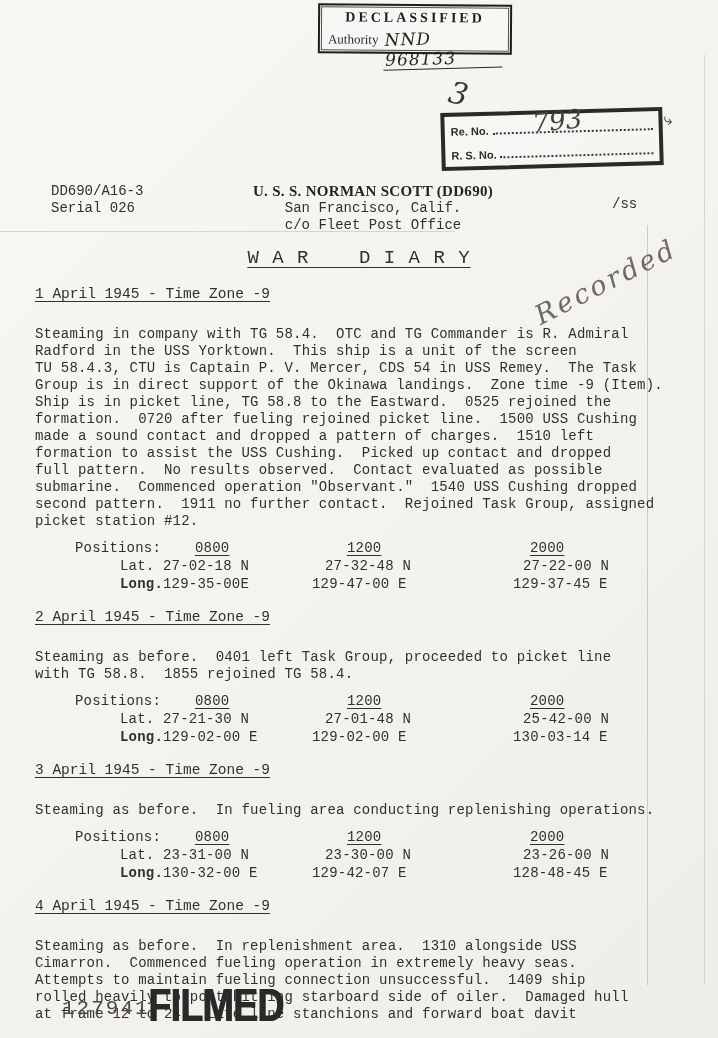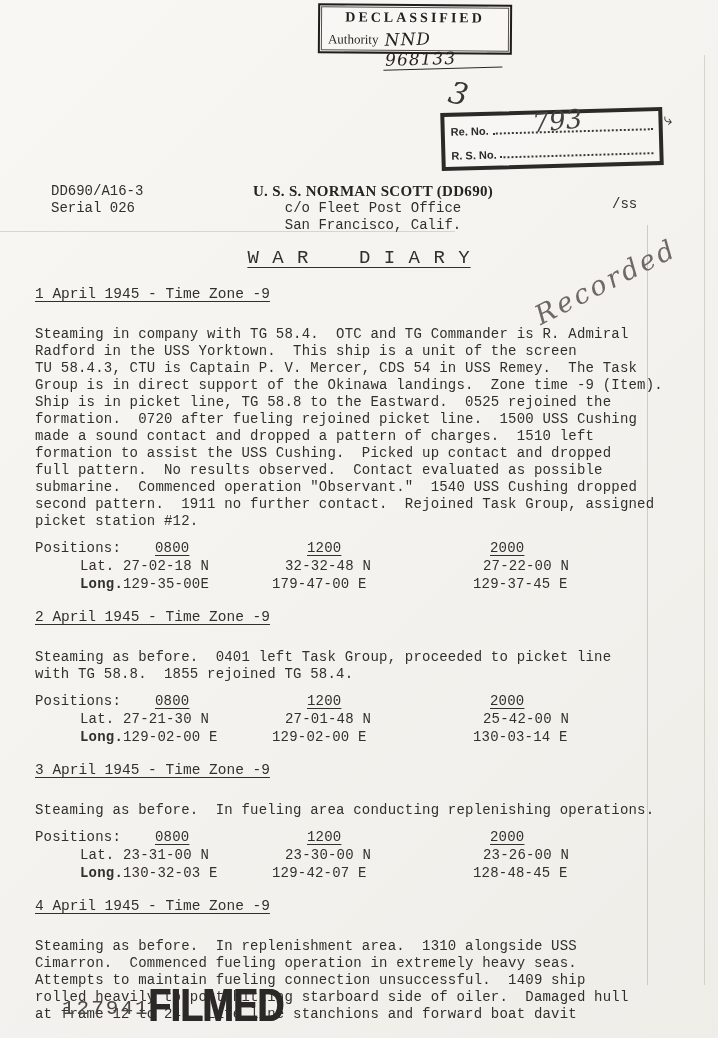--- a/index.html
+++ b/index.html
@@ -88,21 +88,21 @@
   
   .entry-heading{
     font-size:14.5px;margin:0 0 13px 0;
     text-decoration:underline;text-underline-offset:3px;display:inline-block;
   }
   .entry{margin:0;}
   .entry-body{
     font-size:14px;line-height:17px;letter-spacing:.2px;white-space:pre;margin:11px 0 10px 0;
   }
   .positions{position:relative;margin:3px 0 14px 0;font-size:14px;letter-spacing:.2px;}
-  .pos-row{position:relative;height:18px;}
+  .pos-row{position:relative;height:18px;margin-left:40px;}
   .pos-row span{position:absolute;white-space:pre;}
   .u{text-decoration:underline;text-underline-offset:3px;}
   .p-label{left:0;}
   .p-t1{left:120px;}.p-t2{left:272px;}.p-t3{left:455px;}
   .p-latl{left:45px;}.p-la1{left:88px;}.p-la2{left:250px;}.p-la3{left:448px;}
   .p-lonl{left:45px;font-weight:bold;}.p-lo1{left:88px;}.p-lo2{left:237px;}.p-lo3{left:438px;}
 
   
   .footer-num{
     position:absolute;left:62px;top:997px;font-size:21px;letter-spacing:2px;color:#4b4845;
@@ -148,22 +148,22 @@
   </div>
 
   <div class="signature">Recorded</div>
 
   <div class="flow">
 
     <div class="lh-row">
       <div class="lh-refs pre"><span>DD690/A16-3</span><br><span>Serial 026</span></div>
       <div class="lh-center">
         <div class="lh-ship">U. S. S. NORMAN SCOTT (DD690)</div>
+        <div class="lh-addr">San Francisco, Calif.</div>
         <div class="lh-addr">c/o Fleet Post Office</div>
-        <div class="lh-addr">San Francisco, Calif.</div>
       </div>
       <div class="lh-ss">/ss</div>
     </div>
 
     <div class="war-title">W A R    D I A R Y</div>
 
 
     <div class="entry">
       <span class="entry-heading">1 April 1945 - Time Zone -9</span>
       <div class="entry-body">Steaming in company with TG 58.4.  OTC and TG Commander is R. Admiral
@@ -181,27 +181,27 @@
       <div class="positions">
         <div class="pos-row">
           <span class="p-label">Positions:</span>
           <span class="p-t1 u">0800</span>
           <span class="p-t2 u">1200</span>
           <span class="p-t3 u">2000</span>
         </div>
         <div class="pos-row">
           <span class="p-latl">Lat.</span>
           <span class="p-la1">27-02-18 N</span>
-          <span class="p-la2">32-32-48 N</span>
+          <span class="p-la2">27-32-48 N</span>
           <span class="p-la3">27-22-00 N</span>
         </div>
         <div class="pos-row">
           <span class="p-lonl">Long.</span>
           <span class="p-lo1">129-35-00E</span>
-          <span class="p-lo2">179-47-00 E</span>
+          <span class="p-lo2">129-47-00 E</span>
           <span class="p-lo3">129-37-45 E</span>
         </div>
       </div>
     </div>
 
     <div class="entry">
       <span class="entry-heading">2 April 1945 - Time Zone -9</span>
       <div class="entry-body">Steaming as before.  0401 left Task Group, proceeded to picket line
 with TG 58.8.  1855 rejoined TG 58.4.</div>
       <div class="positions">
@@ -237,21 +237,21 @@
           <span class="p-t3 u">2000</span>
         </div>
         <div class="pos-row">
           <span class="p-latl">Lat.</span>
           <span class="p-la1">23-31-00 N</span>
           <span class="p-la2">23-30-00 N</span>
           <span class="p-la3">23-26-00 N</span>
         </div>
         <div class="pos-row">
           <span class="p-lonl">Long.</span>
-          <span class="p-lo1">130-32-03 E</span>
+          <span class="p-lo1">130-32-00 E</span>
           <span class="p-lo2">129-42-07 E</span>
           <span class="p-lo3">128-48-45 E</span>
         </div>
       </div>
     </div>
 
     <div class="entry">
       <span class="entry-heading">4 April 1945 - Time Zone -9</span>
       <div class="entry-body">Steaming as before.  In replenishment area.  1310 alongside USS
 Cimarron.  Commenced fueling operation in extremely heavy seas.

